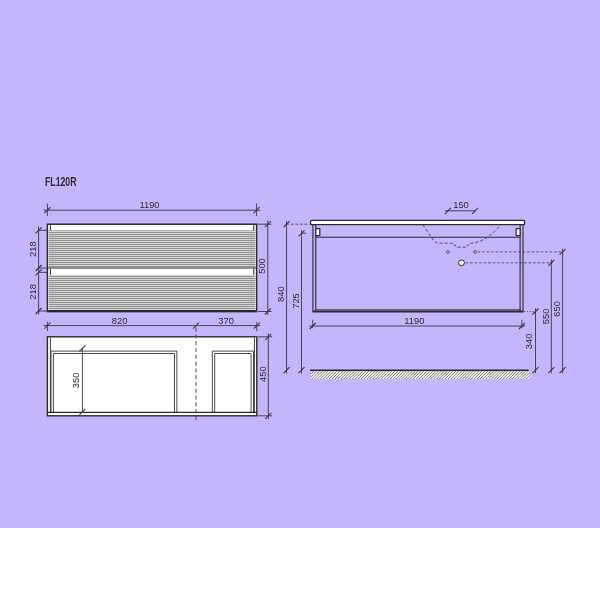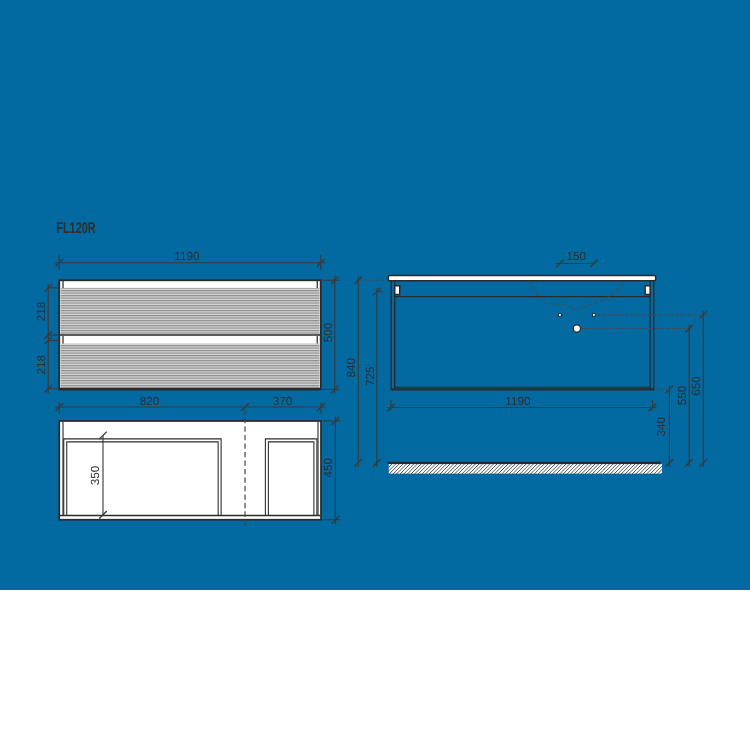--- a/index.html
+++ b/index.html
@@ -1,16 +1,16 @@
 <!DOCTYPE html>
 <html><head>
 <meta charset="utf-8">
 <style>
   html,body{margin:0;padding:0;background:#fff;}
-  .page{width:600px;height:472px;position:relative;background:#0369a1;}
+  .page{width:600px;height:528px;position:relative;background:#c4b5fd;}
   svg text{font-family:"Liberation Sans",sans-serif;fill:#2e2e2e;}
 </style>
 </head>
 <body>
 <div class="page">
 <svg width="600" height="600" viewBox="0 0 600 600" xmlns="http://www.w3.org/2000/svg">
 <defs>
   <pattern id="flute" width="4" height="2" patternUnits="userSpaceOnUse">
     <rect width="4" height="2" fill="#d6d6d6"></rect>
     <rect y="0" width="4" height="0.95" fill="#8e8e8e"></rect>

